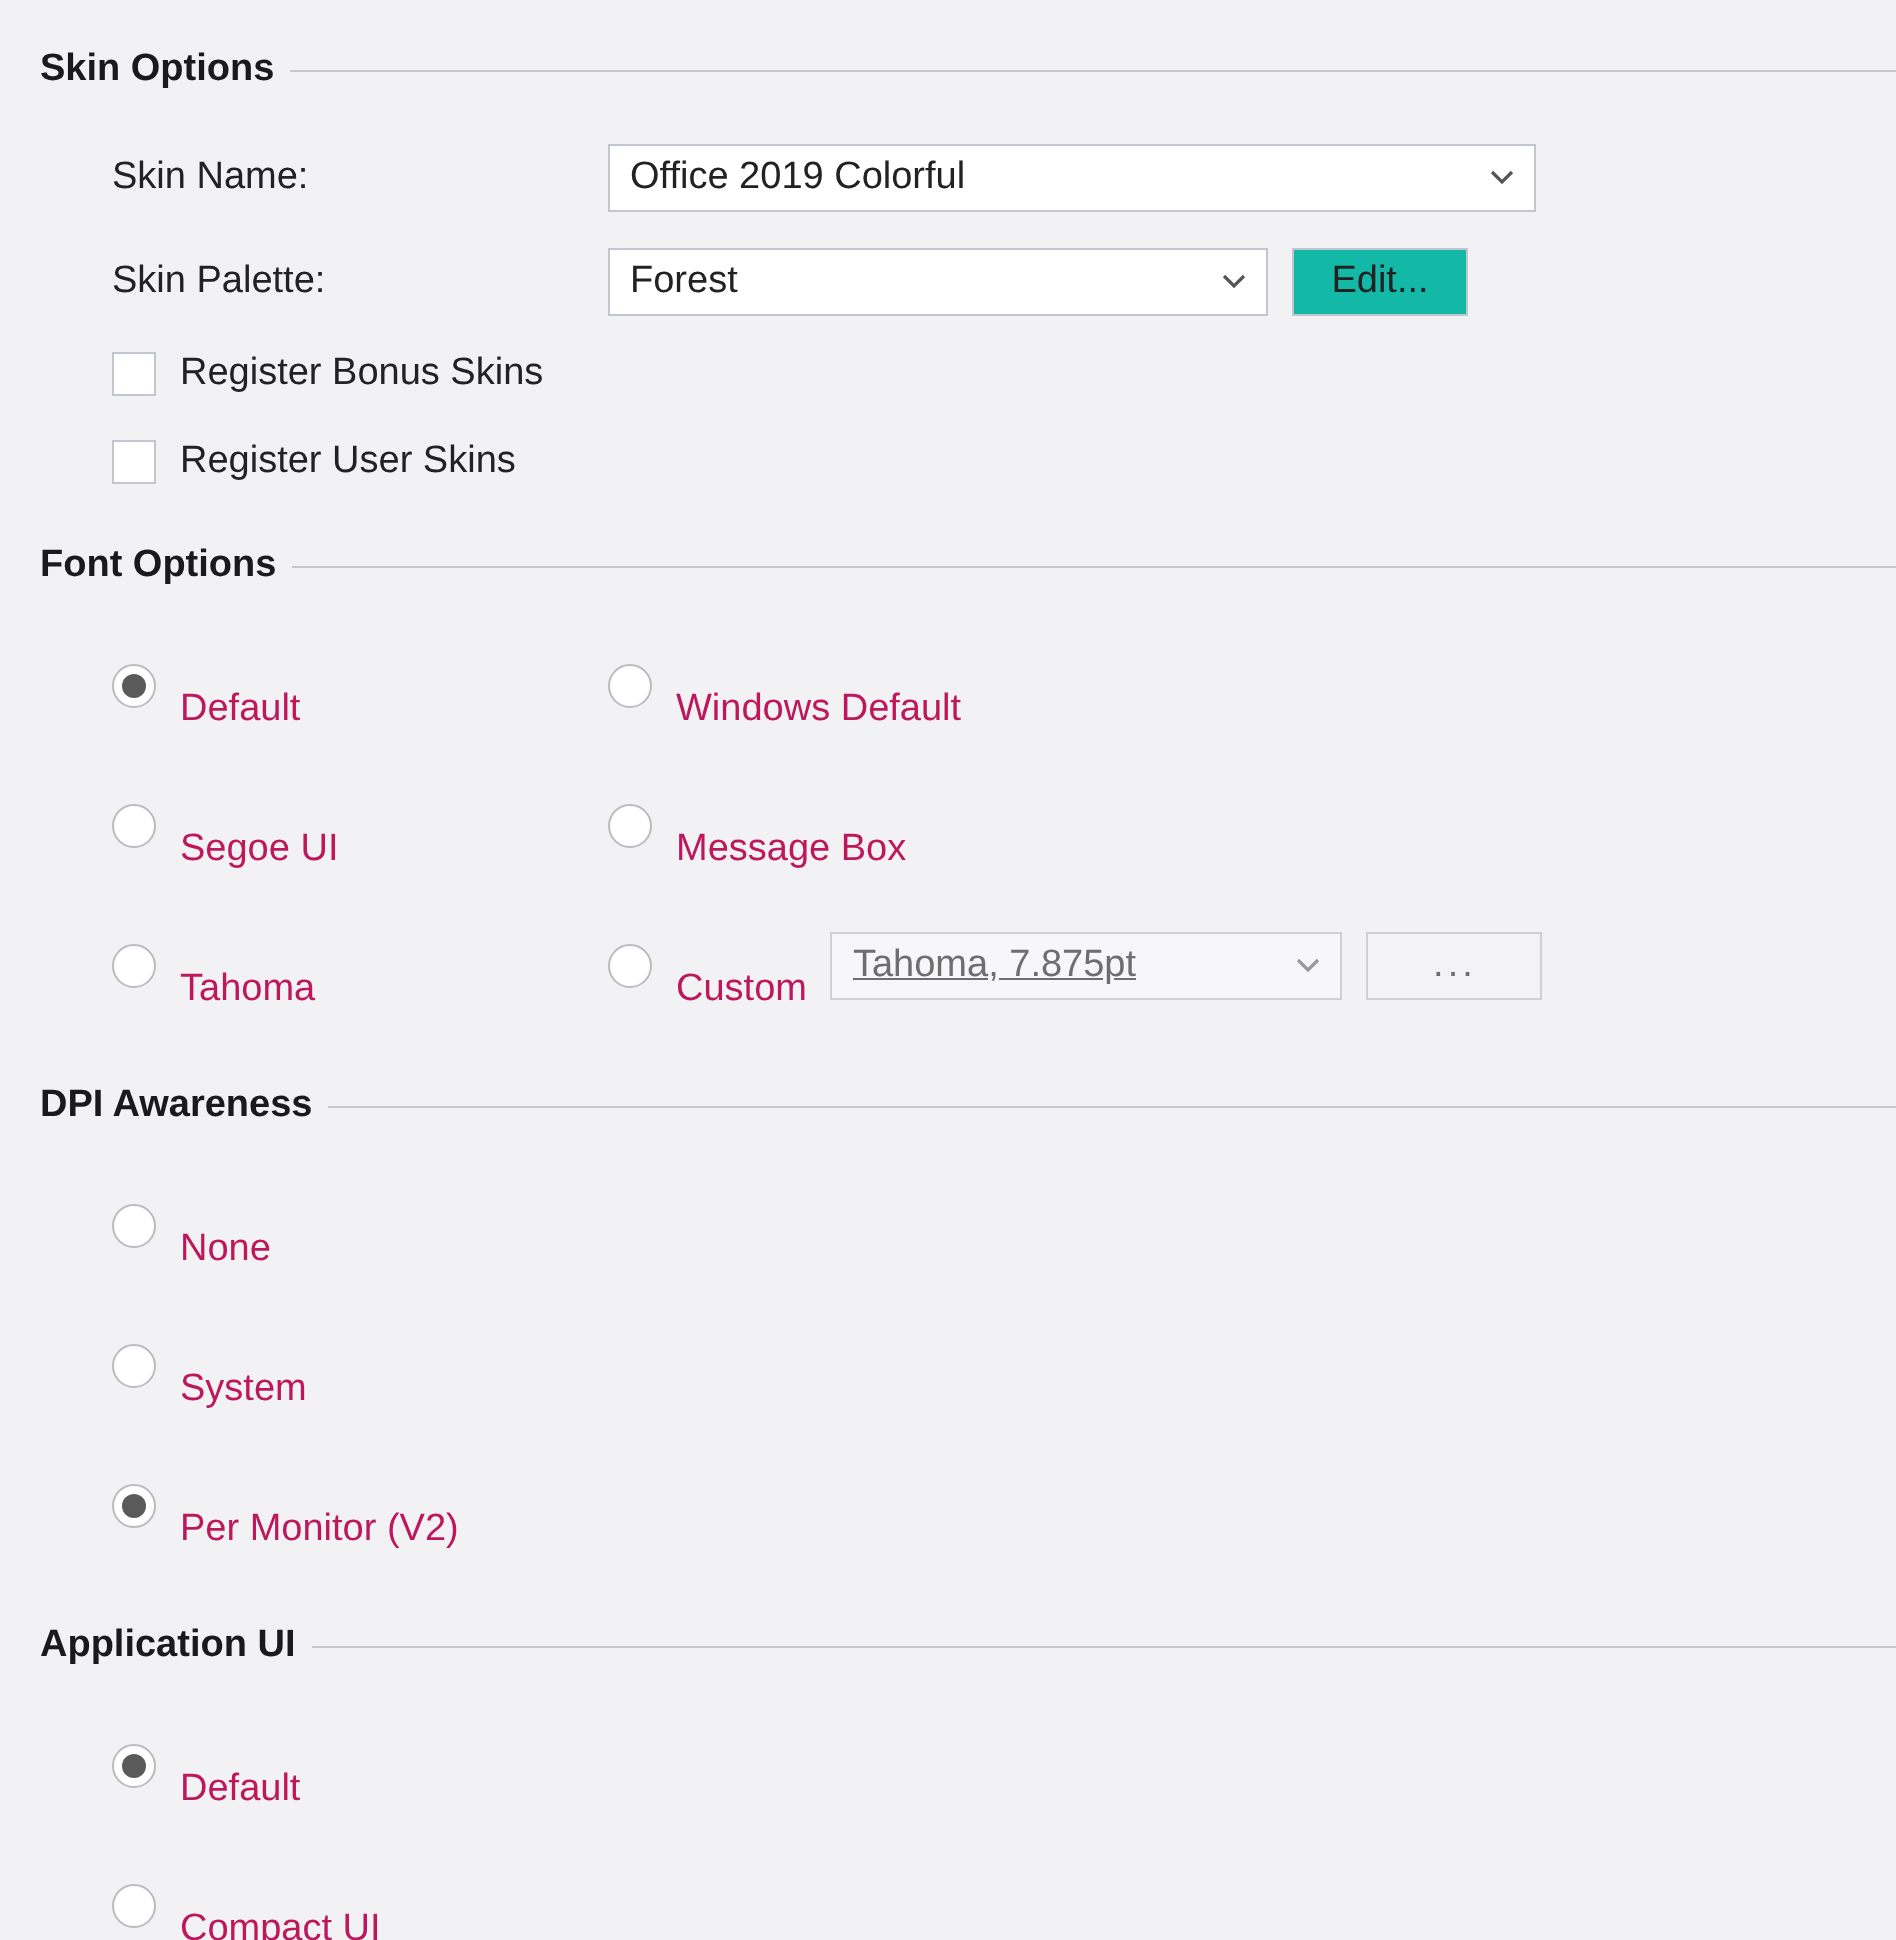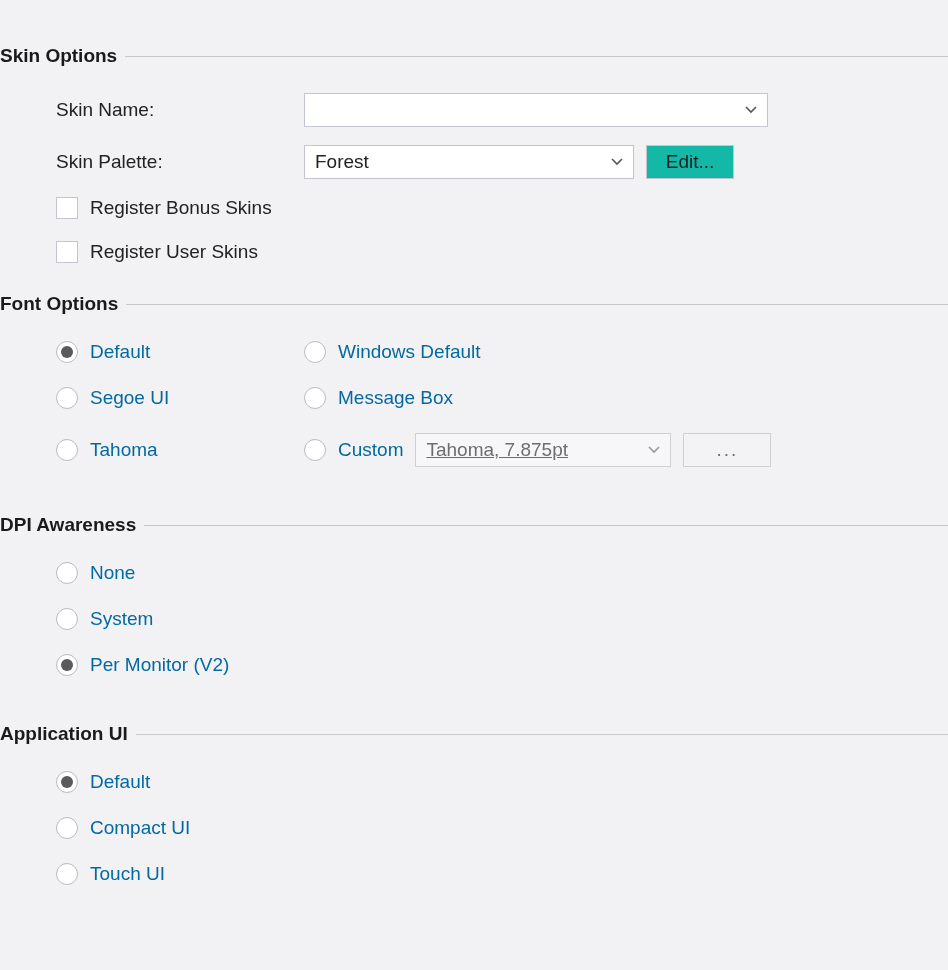--- a/index.html
+++ b/index.html
@@ -15,22 +15,22 @@
     padding: 24px 0 0 0;
   }
 
   
   .section {
     margin-bottom: 10px;
   }
   .section-header {
     display: flex;
     align-items: center;
+    padding-left: 20px;
     margin-bottom: 26px;
-    margin-top: 21px;
   }
   .section-header .title {
     font-weight: 700;
     color: #1a1a1a;
     white-space: nowrap;
   }
   .section-header .hr {
     flex: 1;
     height: 1px;
     background: #c8c8c8;
@@ -144,21 +144,21 @@
     justify-content: center;
     flex-shrink: 0;
   }
   .radio.checked::after {
     content: "";
     width: 12px;
     height: 12px;
     border-radius: 50%;
     background: #5a5a5a;
   }
-  .radio-label { color:#0369a1; }
+  .radio-label { color:#be185d;margin-top:24px; }
 
   .custom-row {
     display: flex;
     align-items: center;
     gap: 12px;
   }
 
 </style>
 </head>
 <body>
@@ -169,20 +169,21 @@
     <div class="section-header">
       <span class="title">Skin Options</span>
       <span class="hr"></span>
     </div>
     <div class="section-body">
 
       <div class="form-row">
         <div class="label">Skin Name:</div>
         <div class="controls">
           <div class="combo wide">
+            <span>Office 2019 Colorful</span>
             <span class="chev">
               <svg width="12" height="8" viewBox="0 0 12 8">
                   <path d="M1 1 L6 6 L11 1" fill="none" stroke="#555" stroke-width="1.6"></path>
                 </svg>
             </span>
           </div>
         </div>
       </div>
 
       <div class="form-row">

